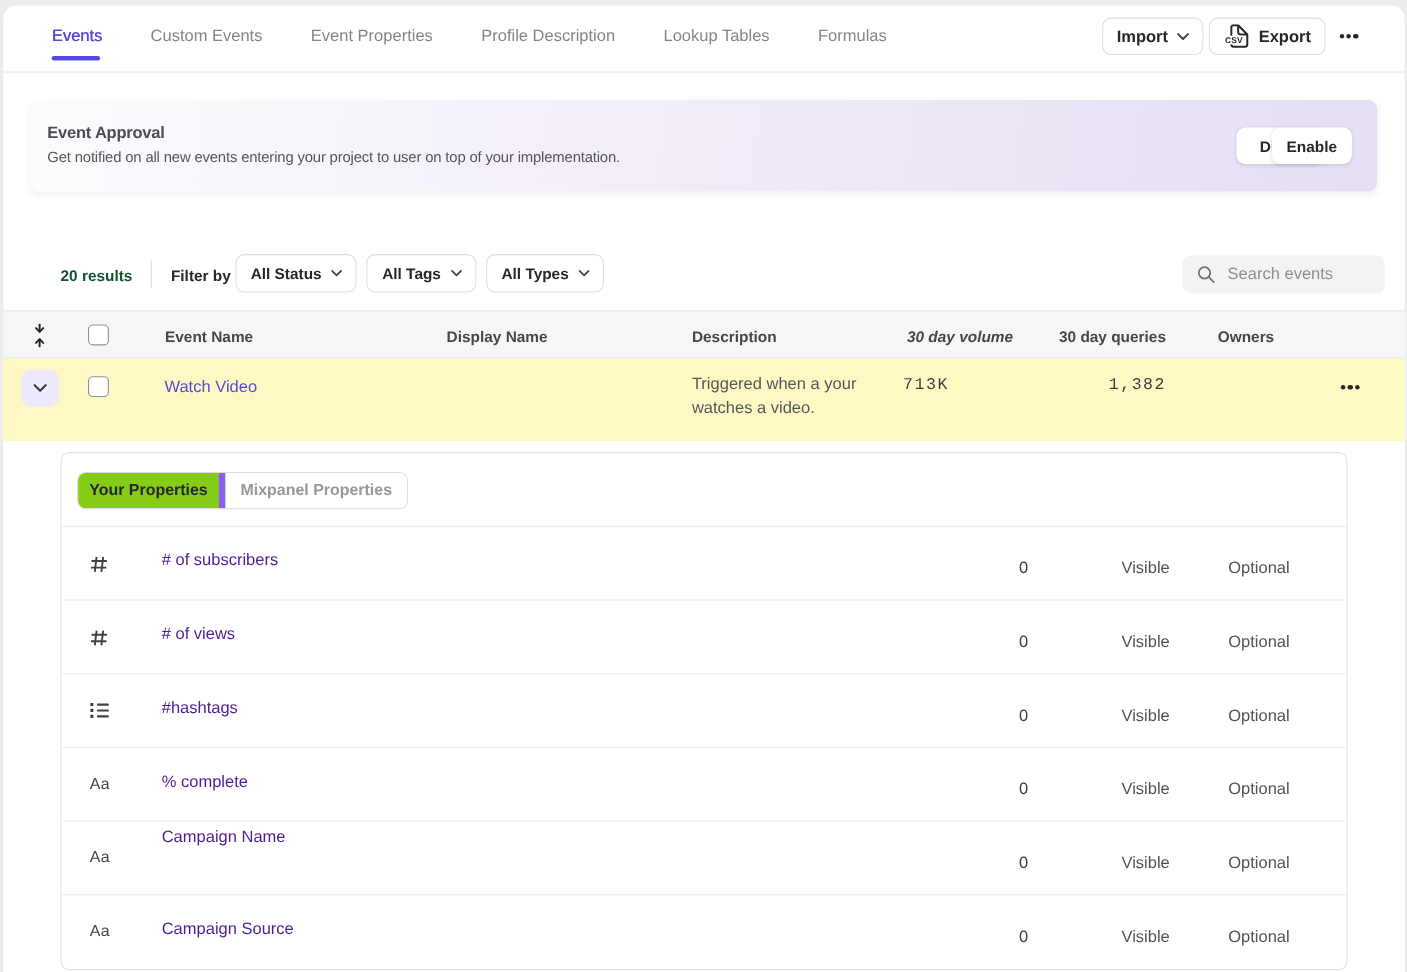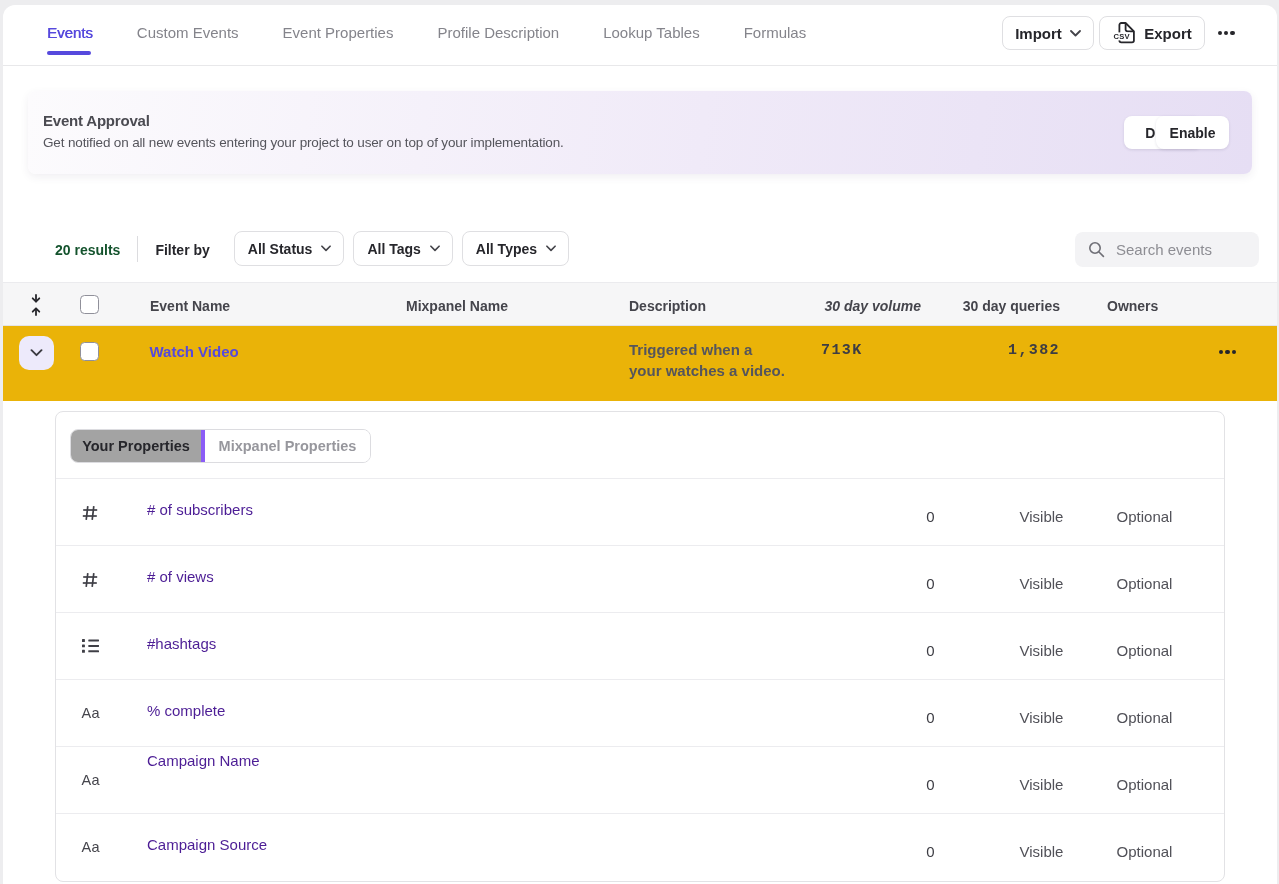--- a/index.html
+++ b/index.html
@@ -30,47 +30,47 @@
   .banner h3 { position:absolute; left:15px; top:20.5px; font-size:15px; font-weight:700; color:#4b4b52; letter-spacing:-0.2px; }
   .banner p  { position:absolute; left:15px; top:43.5px; font-size:13.5px; color:#55555c; letter-spacing:-0.15px; }
   .wbtn { position:absolute; top:25px; height:33px; background:#fff; border-radius:8px;
           display:flex; align-items:center; justify-content:center; font-size:14px; font-weight:700;
           color:#26262b; box-shadow:0 1px 3px rgba(40,35,70,.12); }
 
   
   .frow { position:absolute; left:52px; top:226px; height:35px; display:flex; align-items:center; }
   .fres { position:relative; top:1.5px; font-size:14px; font-weight:700; color:#14532d; }
   .vr { width:1px; height:26px; background:#dcdcdf; margin:0 17px; }
-  .flabel { position:relative; top:1.5px; font-size:14px; font-weight:700; color:#26262b; margin-right:24px; }
+  .flabel { position:relative; top:1.5px; font-size:14px; font-weight:700; color:#26262b; margin-right:4px; }
   .chip { height:35px; border:1px solid #dfdfe2; border-radius:8px; background:#fff;
           display:flex; align-items:center; padding:0 12px 0 13px; gap:9px;
           font-size:14px; font-weight:700; color:#26262b; margin-right:9px; }
   .search { position:absolute; left:1072px; top:227px; width:184px; height:35px; border-radius:8px;
             background:#f3f3f5; display:flex; align-items:center; padding-left:13px; gap:11px;
             font-size:15px; color:#8d8d93; }
 
   
   .thead { position:absolute; left:0; top:277px; width:100%; height:44px;
            background:#f6f6f7; border-top:1px solid #ebebee; border-bottom:1px solid #e4e4e7; }
   .hcell { position:absolute; font-size:14px; font-weight:700; color:#45454c; top:14.5px; }
   .checkbox { position:absolute; width:19px; height:19px; border:1.4px solid #90909a;
               border-radius:4.5px; background:#fff; }
   .expander { position:absolute; left:15.5px; top:10px; width:35px; height:34px; border-radius:10px;
               background:#edeafb; display:flex; align-items:center; justify-content:center; }
-  .trow { position:absolute; left:0; top:321px; width:100%; height:75px; background:#eab308;font-weight:bold; }
+  .trow { position:absolute; left:0; top:321px; width:100%; height:75px; background:#fef9c3; }
   .link { color:#5649dd; font-size:15px; }
   .mono { font-family:"Liberation Mono", monospace; font-size:15px; color:#3d3d44; letter-spacing:1.4px; }
 
   
   .card { position:absolute; left:52px; top:406px; width:1170px; height:471px;
           border:1px solid #e2e2e5; border-radius:8px; background:#fff; }
   .seg { position:absolute; left:14px; top:17px; height:34px; display:flex;
          border:1px solid #dcdce0; border-radius:8px; overflow:hidden; }
   .seg div { display:flex; align-items:center; justify-content:center; font-size:14.5px; font-weight:700; }
-  .seg .a { width:134px; background:#a3a3a3; color:#26262b; border-right:4px solid #8b5cf6; }
+  .seg .a { width:134px; background:#84cc16; color:#26262b; border-right:6px solid #8b5cf6; }
   .seg .b { width:165px; background:#fff; color:#97979d; }
   .prow { position:absolute; left:0; width:1168px; border-top:1px solid #ececef; height:67px; }
   .pname { position:absolute; left:91px; font-size:15px; color:#4c1d95; }
   .pzero { position:absolute; left:800px; width:79px; text-align:right;
            font-size:15px; color:#3d3d44; letter-spacing:0.3px; }
   .pvis  { position:absolute; left:949px; width:73px; text-align:center; font-size:15px; color:#515158; }
   .popt  { position:absolute; left:1049px; width:79px; text-align:center; font-size:15px; color:#515158; }
   .aa { position:absolute; left:25.5px; font-size:14.5px; color:#45454c; letter-spacing:0.4px; }
 </style>
 </head>
@@ -142,21 +142,21 @@
     <svg class="abs" style="left:27px; top:11px;" width="12" height="22" viewBox="0 0 12 22">
       <g fill="none" stroke="#26262b" stroke-width="1.8" stroke-linecap="round" stroke-linejoin="round">
         <path d="M6 1 V7.4"></path>
           <path d="M2.7 4.3 L6 7.6 L9.3 4.3"></path>
         <path d="M6 21 V14.6"></path>
           <path d="M2.7 17.7 L6 14.4 L9.3 17.7"></path>
       </g>
     </svg>
     <div class="checkbox" style="left:77px; top:12px;"></div>
     <span class="hcell" style="left:147px;">Event Name</span>
-    <span class="hcell" style="left:403px;">Mixpanel Name</span>
+    <span class="hcell" style="left:403px;">Display Name</span>
     <span class="hcell" style="left:626px;">Description</span>
     <span class="hcell" style="left:818px; width:100px; text-align:right;font-style:italic;">30 day volume</span>
     <span class="hcell" style="left:955px; width:102px; text-align:right;">30 day queries</span>
     <span class="hcell" style="left:1104px;">Owners</span>
   </div>
 
   <div class="trow">
     <div class="expander">
       <svg width="13" height="8" viewBox="0 0 13 8">
           <path d="M1.5 1.2l5 5 5-5" fill="none" stroke="#3a3a40" stroke-width="1.9" stroke-linecap="round" stroke-linejoin="round"></path>

